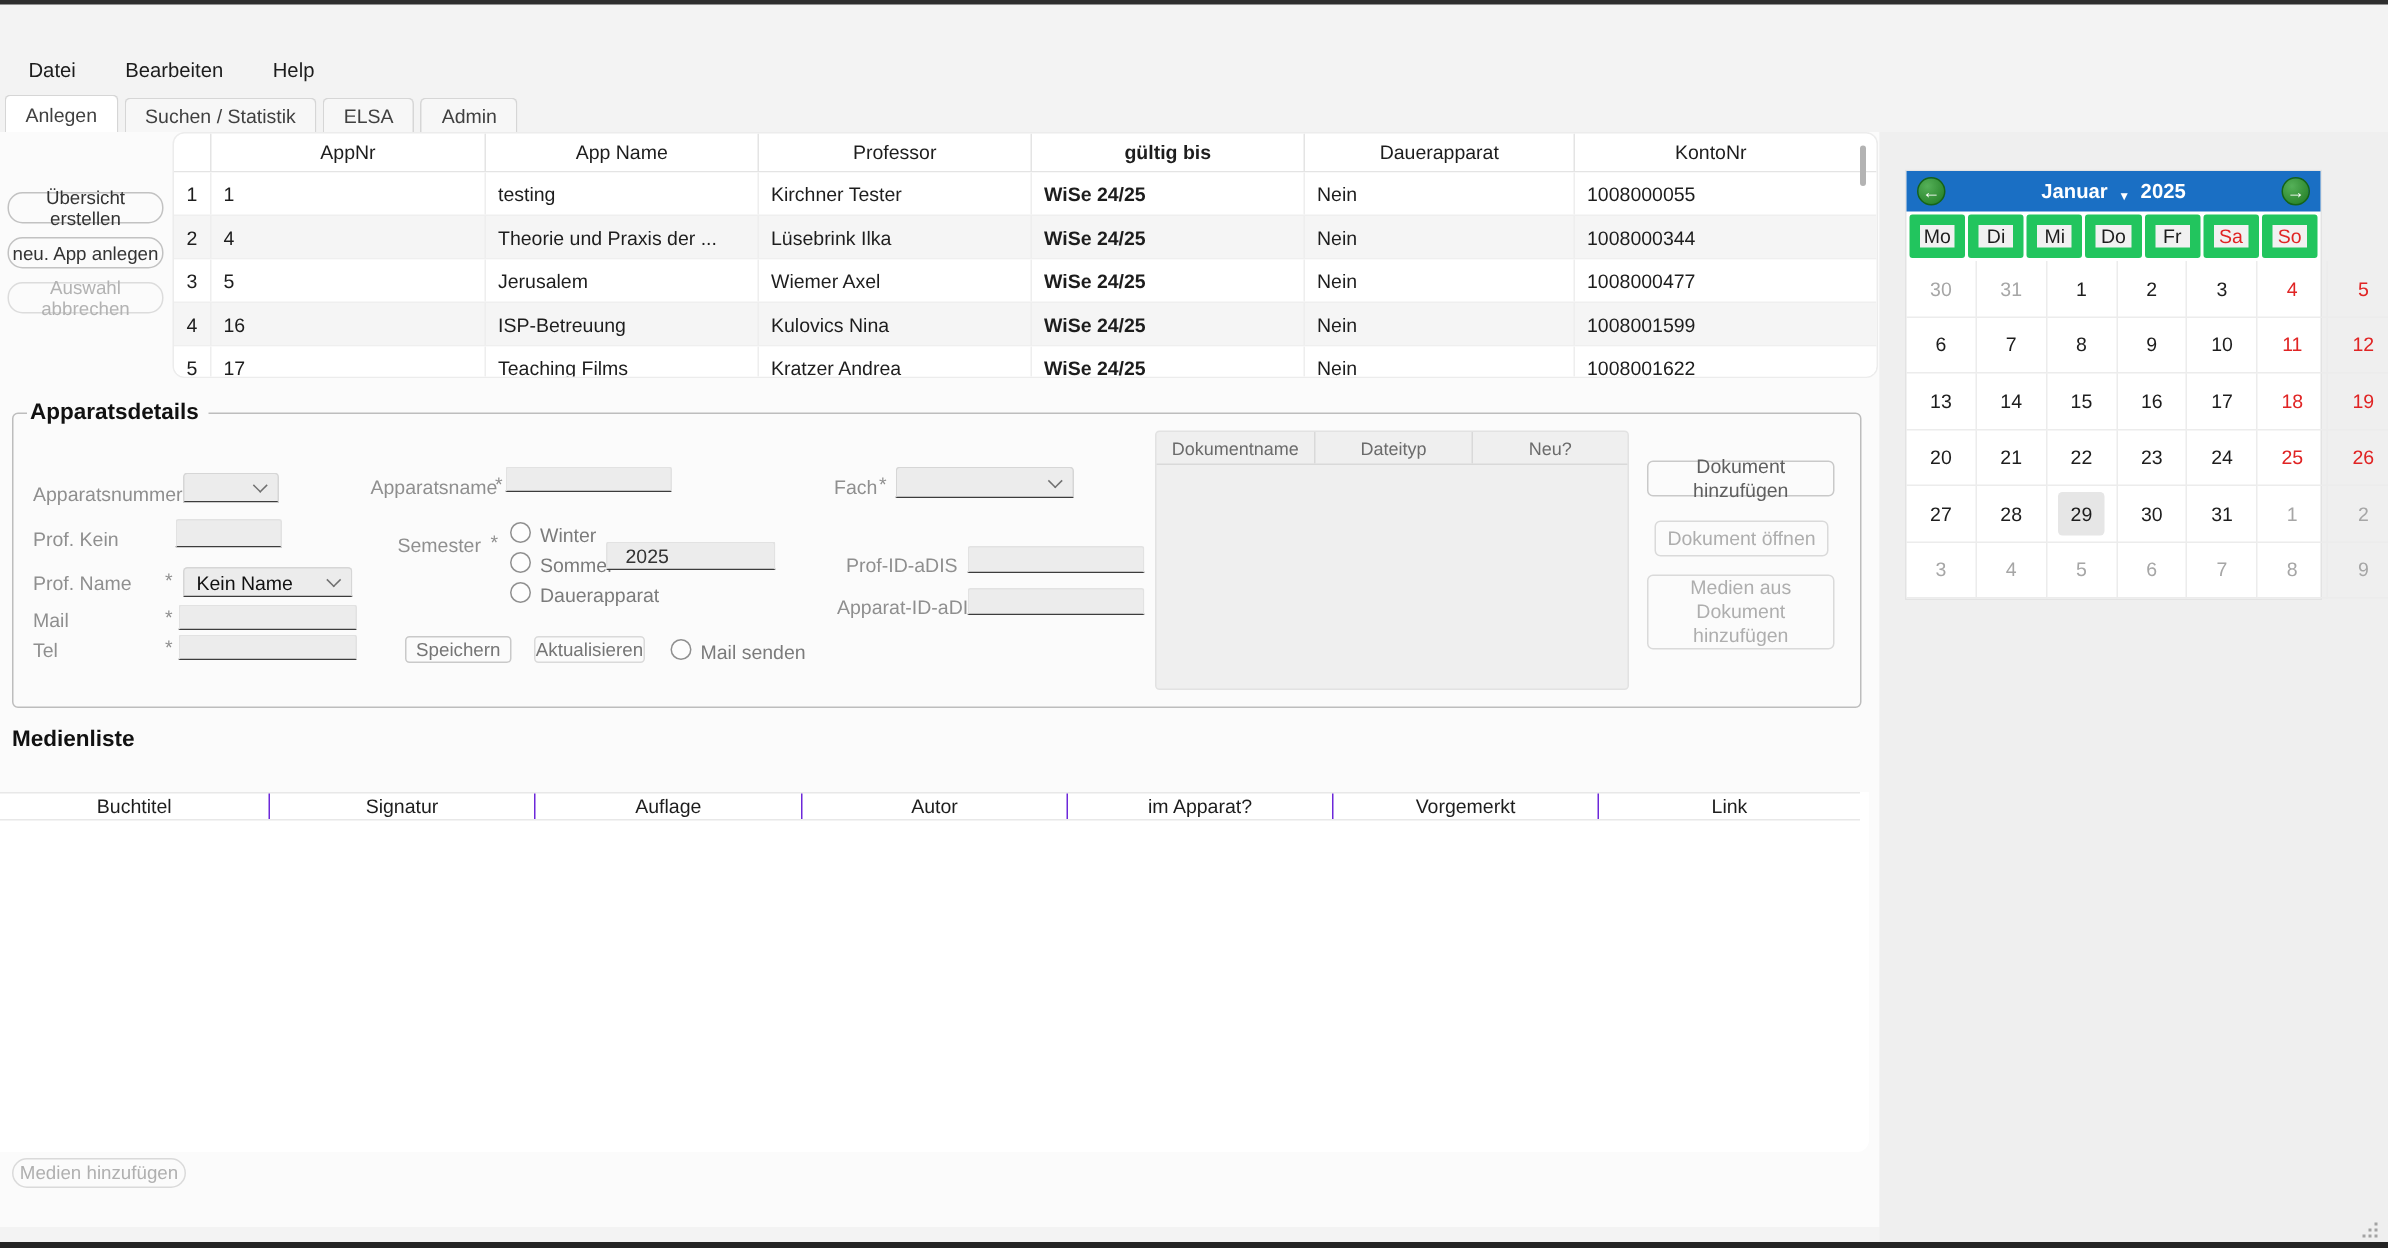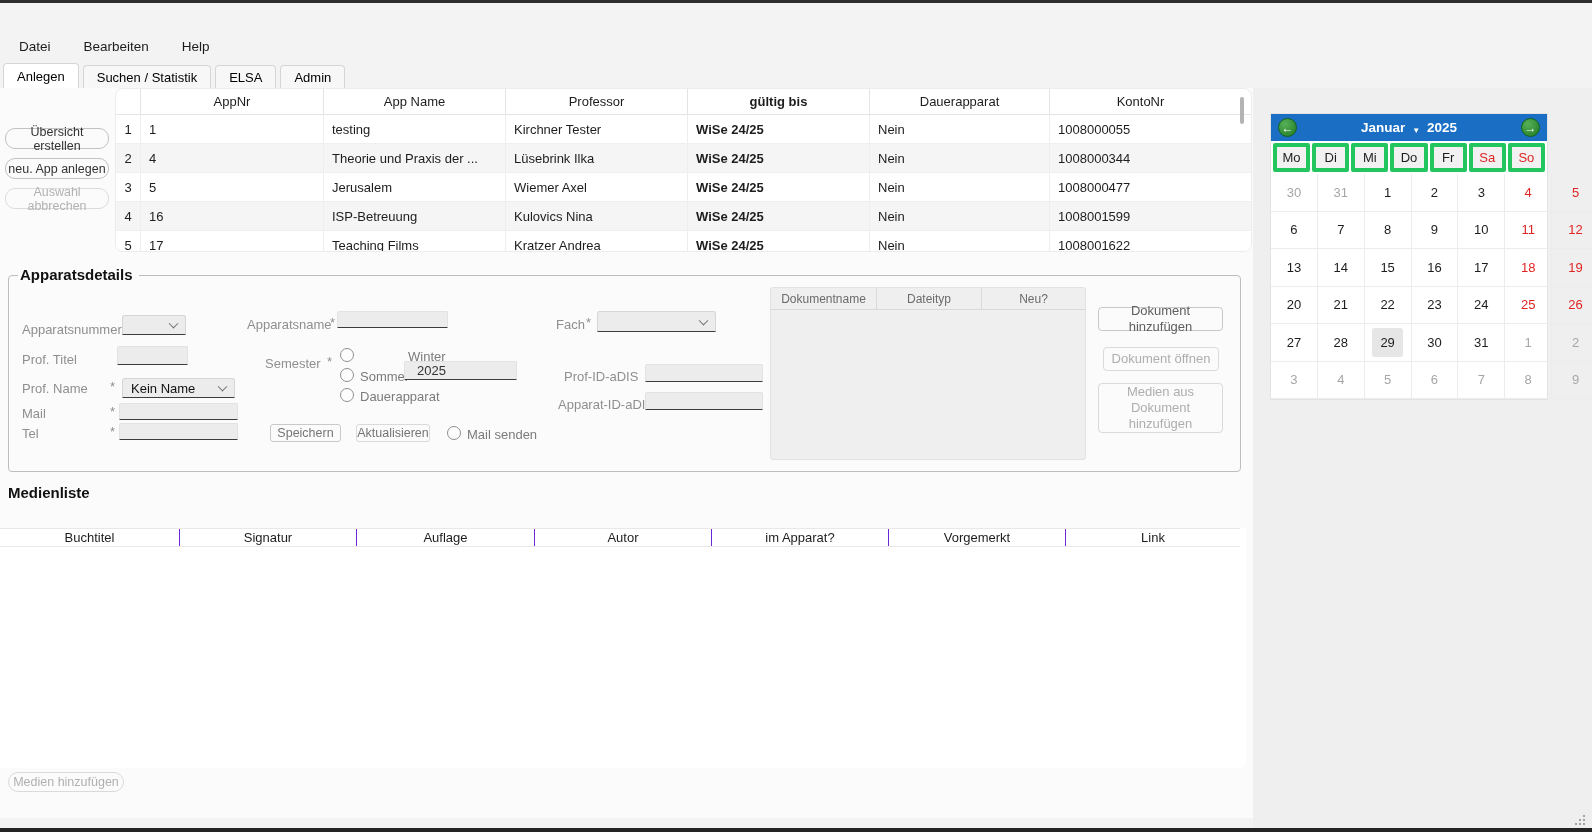--- a/index.html
+++ b/index.html
@@ -20,21 +20,21 @@
   .glyph-min { width:11px; height:0; border-top:1px solid #222; display:block; }
   .glyph-max { width:9px; height:9px; border:1px solid #9a9a9a; display:block; }
   .glyph-close { font-size:15px; color:#222; line-height:1; }
 
   
   .menubar { position:absolute; left:15px; top:30px; height:32px; display:flex; gap:25px; align-items:center; }
   .menu-item { font-size:13.5px; color:#1c1c1c; padding:2px 4px; }
 
   
   .tabbar { position:absolute; left:3px; top:63px; height:25px; display:flex; gap:4px; align-items:flex-end; }
-  .tab { height:23px; padding:0 13px; display:flex; align-items:center; background:#f7f7f7; border:1px solid #d6d6d6; border-bottom:none; border-radius:4px 4px 0 0; color:#000000; }
+  .tab { height:23px; padding:0 13px; display:flex; align-items:center; background:#f7f7f7; border:1px solid #d6d6d6; border-bottom:none; border-radius:4px 4px 0 0; color:#404040; }
   .tab.active { height:25px; background:#fff; font-size:13px; }
 
   
   .content-left { position:absolute; left:0; top:88px; width:1253px; height:730px; background:#fbfbfb; }
   .panel-right { position:absolute; left:1253px; top:88px; width:339px; height:740px; background:#efefef; }
 
   
   .table-card { position:absolute; left:115px; top:88px; width:1137px; height:164px; background:#fff; border:1px solid #ececec; border-radius:8px; overflow:hidden; }
   .thead { display:flex; height:26px; border-bottom:1px solid #e4e4e4; }
   .hcell { display:flex; align-items:center; justify-content:center; font-size:13px; color:#1d1d1d; border-right:1px solid #e4e4e4;text-align:right; }
@@ -84,21 +84,21 @@
 
   
   .calendar { position:absolute; left:1270px; top:113px; width:278px; height:287px; background:#fff; border:1px solid #e3e3e3; }
   .cal-header { position:absolute; left:0; top:0; width:276px; height:27px; background:var(--accent,#1a6fc4); display:flex; align-items:center; justify-content:center; }
   .cal-nav { position:absolute; top:4px; width:19px; height:19px; border-radius:50%; background:radial-gradient(circle at 35% 30%, #55b058, #1f7a22); border:1px solid #156317; display:flex; align-items:center; justify-content:center; }
   .cal-prev { left:7px; } .cal-next { right:7px; }
   .cal-nav span { color:#fff; font-size:12px; line-height:1; font-weight:bold; }
   .cal-title { color:#fff; font-weight:bold; font-size:13.5px; display:flex; align-items:center; gap:7px; }
   .cal-caret { font-size:8px; position:relative; top:3px; }
   .cal-daynames { position:absolute; left:0; top:27px; width:276px; height:33px; display:flex; padding:2px; gap:2px; }
-  .dayname { flex:1; background:#f1f1f1; border:4px solid #22c55e; border-radius:2px; display:flex; align-items:center; justify-content:center; font-size:13px; color:#1d1d1d; }
+  .dayname { flex:1; background:#f1f1f1; border:7px solid #22c55e; border-radius:2px; display:flex; align-items:center; justify-content:center; font-size:13px; color:#1d1d1d; }
   .dayname.wk { color:var(--weekend,#e02424); }
   .cal-grid { position:absolute; left:0; top:60px; width:328px; height:225px; display:grid; grid-template-columns:repeat(7,1fr); grid-template-rows:repeat(6,1fr); }
   .cal-cell { border-right:1px solid #ececec; border-bottom:1px solid #ececec; display:flex; align-items:center; justify-content:center; font-size:13px; color:#1d1d1d; }
   .cal-cell:nth-child(7n) { border-right:none; }
   .cal-cell.weekend { color:var(--weekend,#e02424); }
   .cal-cell.muted { color:#a6a6a6; }
   .cal-cell .daynum { display:flex; align-items:center; justify-content:center; width:31px; height:29px; border-radius:3px; }
   .cal-cell.today .daynum { background:#e6e6e6; }
 
   .resize-grip { position:absolute; left:1574px; top:814px; }
@@ -192,21 +192,21 @@
 
   <section>
     <div class="groupbox"></div>
     <span class="group-title">Apparatsdetails</span>
 
     <span class="flabel" style="left:22px; top:322px;">Apparatsnummer</span>
     <span class="combo" style="left:122px; top:315px; width:64px; height:20px;">
         <span class="chev"></span>
       </span>
 
-    <span class="flabel" style="left:22px; top:352px;">Prof. Titel</span>
+    <span class="flabel" style="left:22px; top:352px;">Prof. Kein</span>
     <span class="tinput" style="left:117px; top:346px; width:71px; height:19px;"></span>
 
     <span class="flabel" style="left:22px; top:381px;">Prof. Name</span>
     <span class="star" style="left:110px; top:379px;">*</span>
     <span class="combo" style="left:122px; top:378px; width:113px; height:20px; color:#111;">
         <span>Kein Name</span>
         <span class="chev"></span>
       </span>
 
     <span class="flabel" style="left:22px; top:406px;">Mail</span>
@@ -223,21 +223,21 @@
 
     <span class="flabel" style="left:556px; top:317px;">Fach</span>
     <span class="star" style="left:586px; top:315px;">*</span>
     <span class="combo" style="left:597px; top:311px; width:119px; height:21px;">
         <span class="chev"></span>
       </span>
 
     <span class="flabel" style="left:265px; top:356px;">Semester</span>
     <span class="star" style="left:327px; top:354px;">*</span>
     <span class="radio" style="left:340px; top:348px;"></span>
-    <span class="rlabel" style="left:360px; top:349px;margin-left:48px;">Winter</span>
+    <span class="rlabel" style="left:360px; top:349px;">Winter</span>
     <span class="radio" style="left:340px; top:368px;"></span>
     <span class="rlabel" style="left:360px; top:369px;">Sommer</span>
     <span class="tinput" style="left:404px; top:361px; width:113px; height:19px;">2025</span>
     <span class="radio" style="left:340px; top:388px;"></span>
     <span class="rlabel" style="left:360px; top:389px;">Dauerapparat</span>
 
     <span class="flabel" style="left:564px; top:369px;">Prof-ID-aDIS</span>
     <span class="tinput" style="left:645px; top:364px; width:118px; height:18px;"></span>
     <span class="flabel" style="left:558px; top:397px;">Apparat-ID-aDIS</span>
     <span class="tinput" style="left:645px; top:392px; width:118px; height:18px;"></span>

